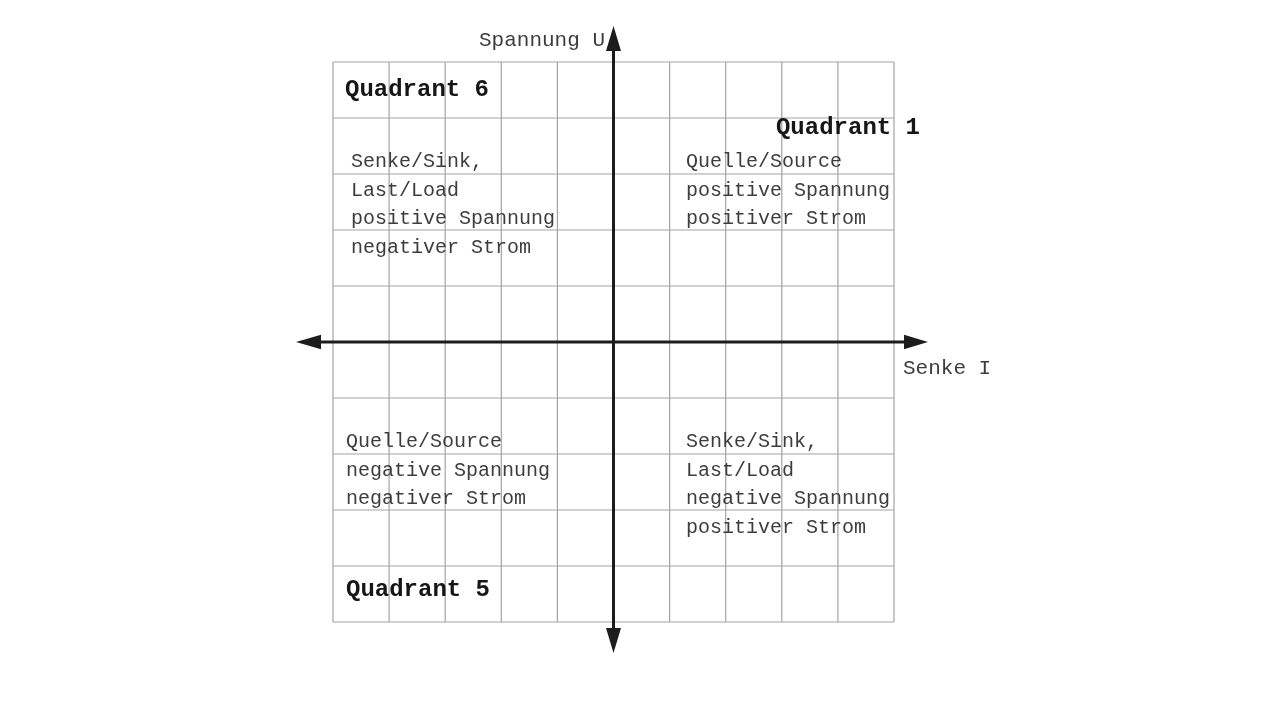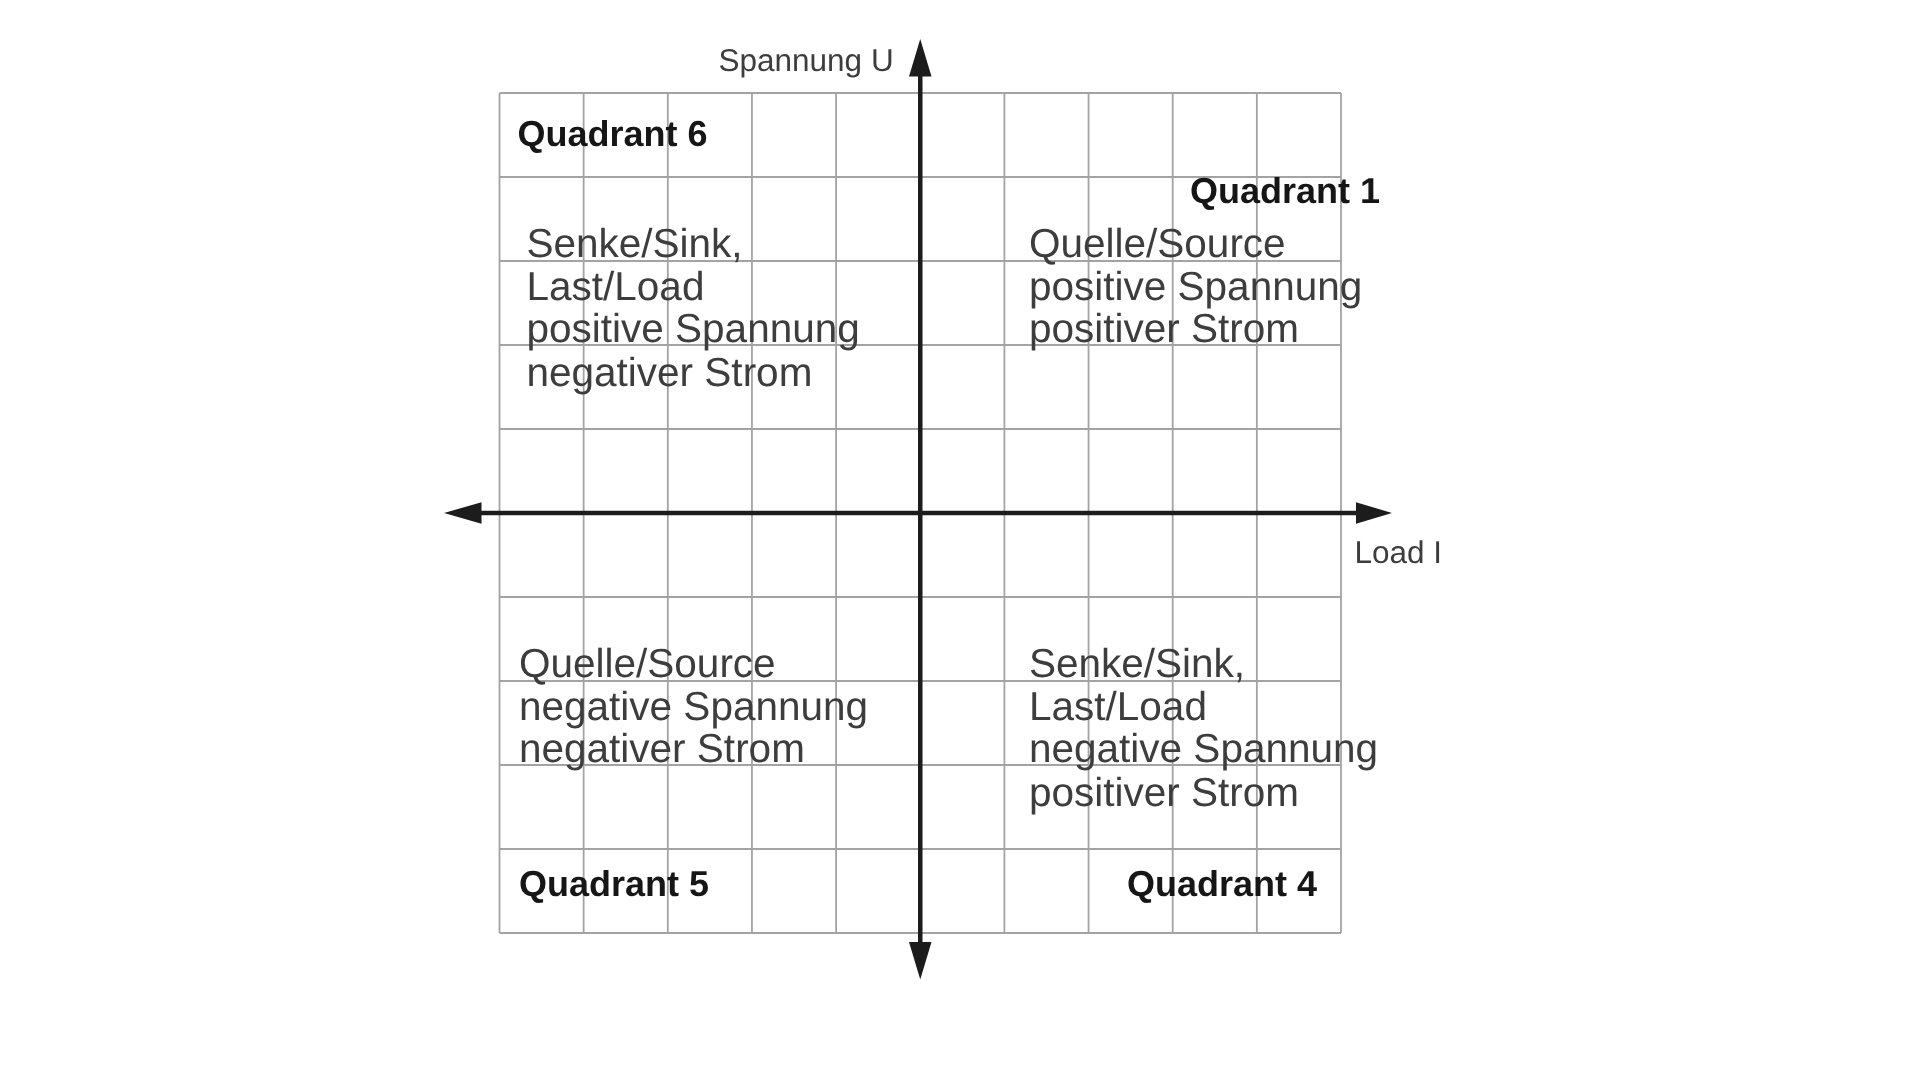--- a/index.html
+++ b/index.html
@@ -1,38 +1,38 @@
 <!DOCTYPE html>
 <html><head>
 <meta charset="utf-8">
 <style>
   html, body { margin: 0; padding: 0; background: #ffffff; }
   .canvas {
     position: relative;
     width: 1140px;
     height: 721px;
     background: var(--bg, #ffffff);
-    font-family: Liberation Sans, sans-serif;
+    font-family: Liberation Mono, monospace;
     overflow: hidden;
   }
   .canvas svg { position: absolute; left: 0; top: 0; }
   .txt { position: absolute; white-space: nowrap; }
   .axis-label {
     font-size: 21px;
     line-height: 24px;
     color: var(--body-text, #3d3d3d);
   }
   .q-title {
     font-size: 24px;
     font-weight: bold;
     line-height: 30px;
     color: var(--title-text, #161616);
   }
   .q-body {
-    font-size: 27px;
+    font-size: 20px;
     line-height: 28.5px;
     color: var(--body-text, #3d3d3d);
   }
   .ta-right { text-align: right; }
 
   
   .y-label   { left: 479px; top: 29px;  }
   .x-label   { left: 903px; top: 357px; }
   .q2-title  { left: 345px; top: 75px;  }
   .q1-title  { left: 700px; top: 75px;  width: 220px; margin-top: 38px; }
@@ -75,26 +75,25 @@
       </g>
     <line class="axis" x1="613.5" y1="47" x2="613.5" y2="632" stroke-width="3" stroke="#1c1c1c"></line>
     <line class="axis" x1="317" y1="342" x2="908" y2="342" stroke-width="3" stroke="#1c1c1c"></line>
     <polygon class="axis-head" points="613.5,26 606,51 621,51" fill="#1c1c1c"></polygon>
     <polygon class="axis-head" points="613.5,653 606,628 621,628" fill="#1c1c1c"></polygon>
     <polygon class="axis-head" points="296,342 321,334.8 321,349.2" fill="#1c1c1c"></polygon>
     <polygon class="axis-head" points="928,342 904,334.8 904,349.2" fill="#1c1c1c"></polygon>
   </svg>
 
   <div class="txt axis-label y-label">Spannung U</div>
-  <div class="txt axis-label x-label">Load I</div>
+  <div class="txt axis-label x-label">Senke I</div>
 
   <div class="txt q-title q2-title">Quadrant 6</div>
   <div class="txt q-title ta-right q1-title">Quadrant 1</div>
   <div class="txt q-title q3-title">Quadrant 5</div>
-  <div class="txt q-title ta-right q4-title">Quadrant 4</div>
 
   <div class="txt q-body q2-body">
     <div>Senke/Sink,</div>
     <div>Last/Load</div>
     <div>positive Spannung</div>
     <div>negativer Strom</div>
   </div>
 
   <div class="txt q-body q1-body">
     <div>Quelle/Source</div>

